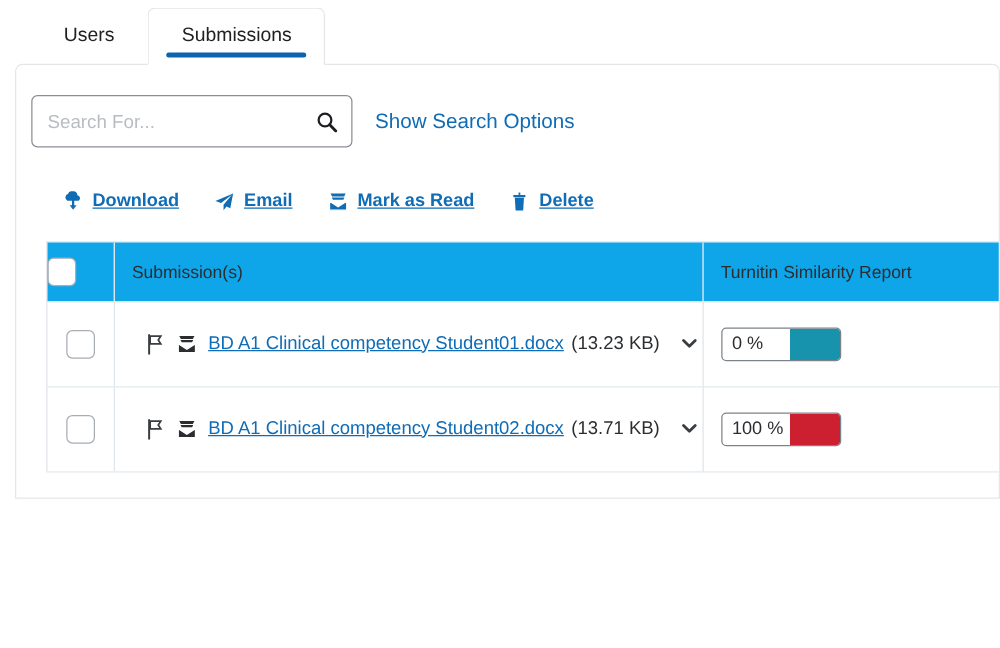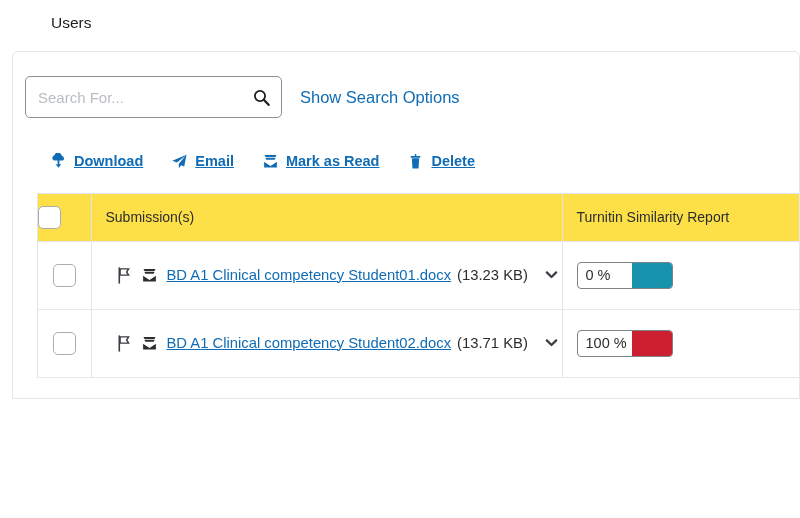--- a/index.html
+++ b/index.html
@@ -10,21 +10,21 @@
     font-family: "Liberation Sans", sans-serif;
     overflow: hidden;
   }
 
   
   .tabstrip {
     position: relative;
     height: 52px;
     padding-left: 24px;
     display: flex;
-    align-items: flex-start;
+    align-items: flex-end;
   }
   .tab {
     position: relative;
     height: 46px;
     padding: 0 26px;
     display: flex;
     align-items: center;
     justify-content: center;
     font-size: 15.5px;
     color: #202122;
@@ -132,21 +132,21 @@
     margin-top: 20px;
     margin-left: 12px;
     width: 776px;
     border: 1px solid #dfe5ea;
     border-bottom: 0;
     border-collapse: collapse;
     background: #fff;
   }
   .tbl table { width: 100%; border-collapse: collapse; table-layout: fixed; }
   .tbl thead th {
-    background: #fde047;
+    background: #0ea5e9;
     border-bottom: 1px solid #dfe5ea;
     font-size: 14px;
     font-weight: normal;
     color: #2b2d30;
     text-align: left;
     height: 47px;
     padding: 0 14px;
     vertical-align: middle;
   }
   .tbl tbody td {
@@ -210,20 +210,24 @@
     white-space: nowrap;
   }
   .simbadge .swatch { width: 40px; }
 </style>
 </head>
 <body>
 
 <div class="tabstrip">
   <div class="tab">
     <span>Users</span>
+  </div>
+  <div class="tab active">
+    <span>Submissions</span>
+    <span class="tab-underline"></span>
   </div>
 </div>
 
 <div class="panel">
 
   <div class="searchrow">
     <div class="searchbox">
       <input type="text" value="" placeholder="Search For..." style="">
       <span class="search-icon">
         <svg width="17" height="17" viewBox="0 0 17 17">

